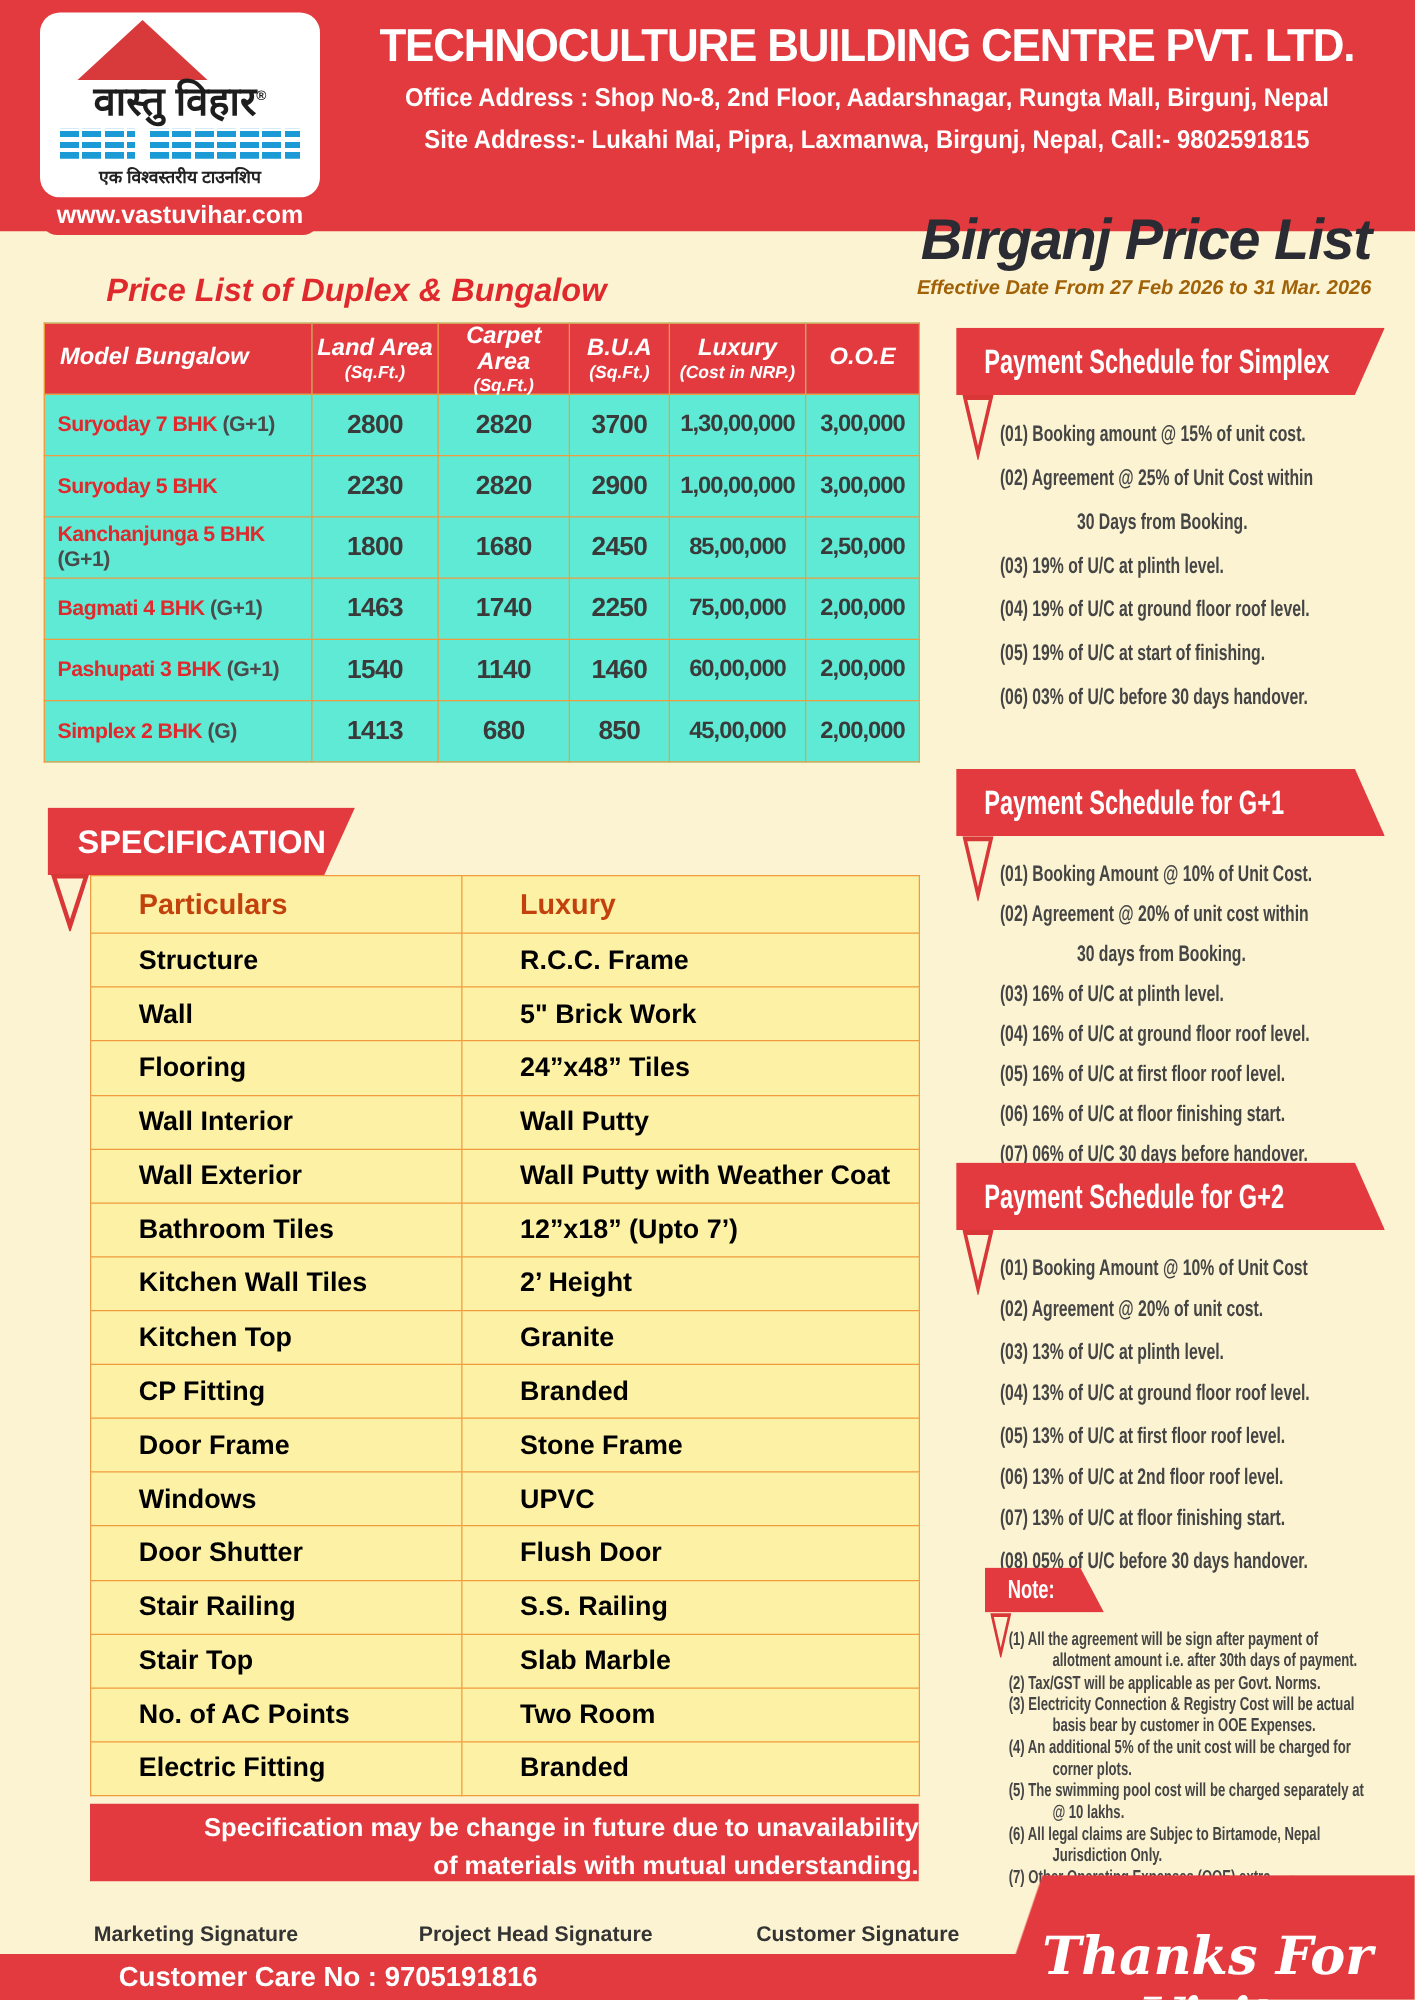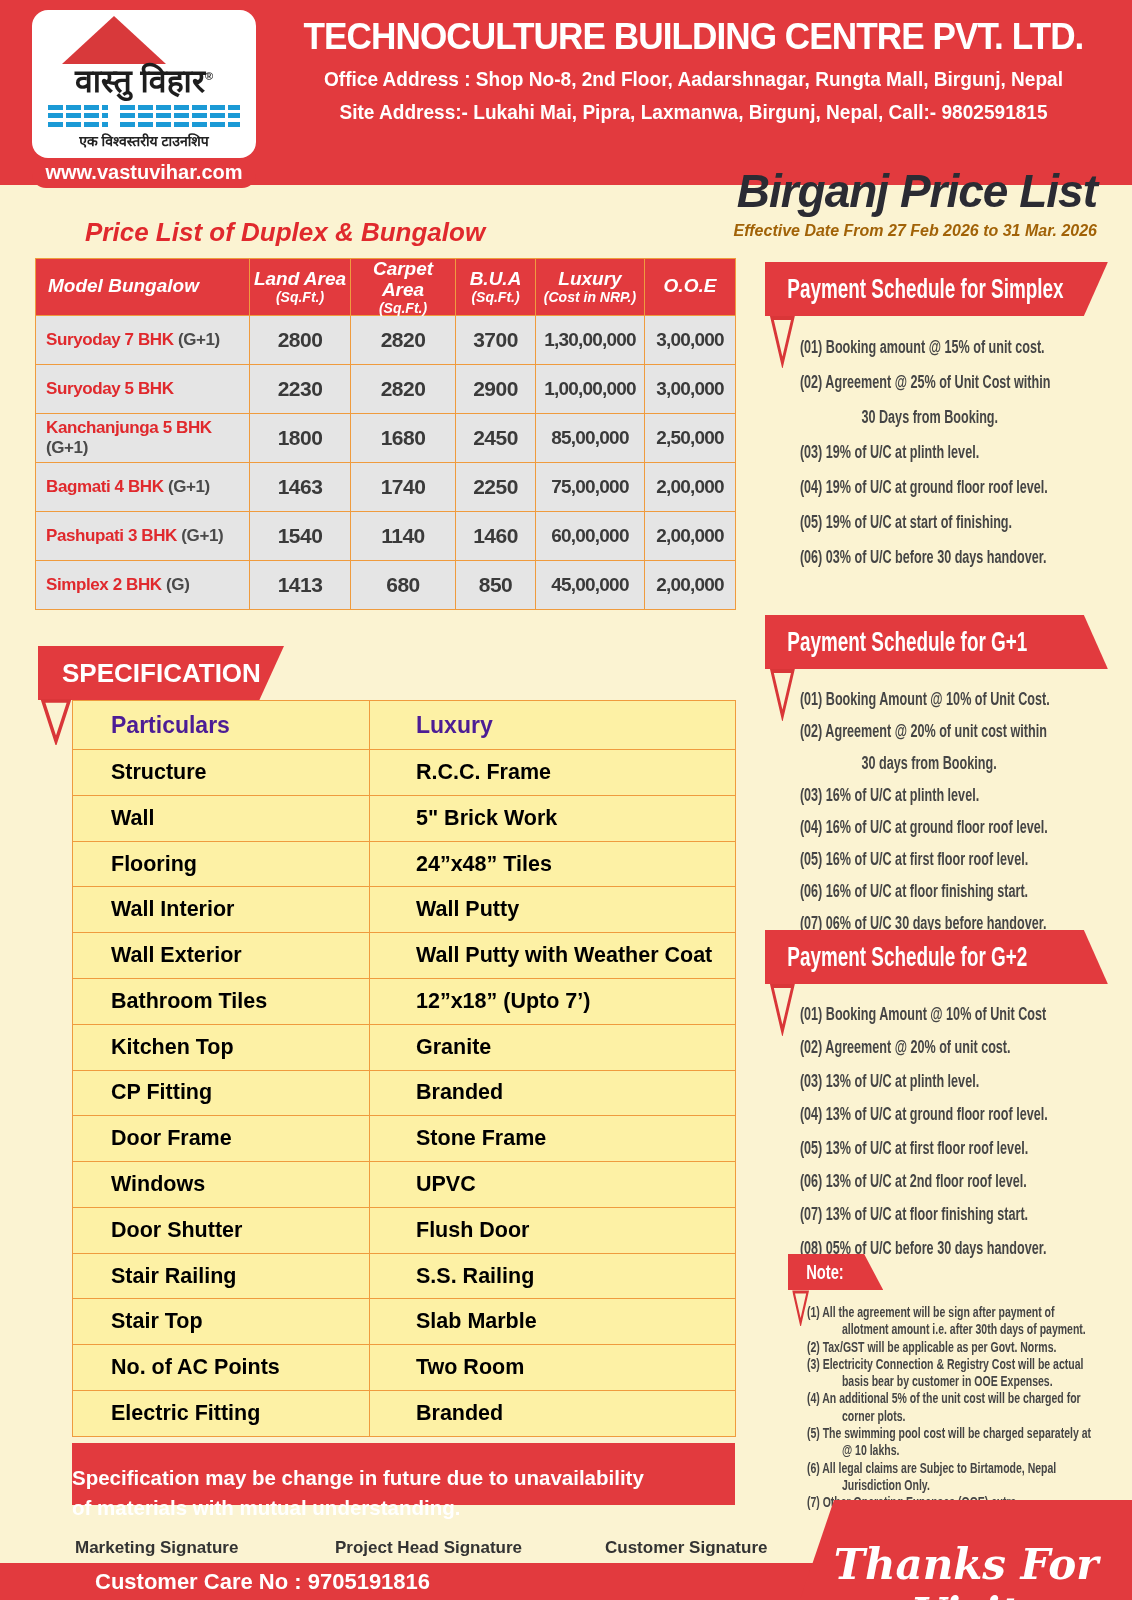--- a/index.html
+++ b/index.html
@@ -34,21 +34,21 @@
   
   .page-title{position:absolute;right:35px;top:164px;font-size:46px;font-weight:bold;
               font-style:italic;color:#2b2b33;letter-spacing:-1px;}
   .sub-left{position:absolute;left:38px;top:217px;font-size:26px;font-weight:bold;
             font-style:italic;color:#e0292d;margin-left:47px;}
   .sub-right{position:absolute;right:35px;top:222px;font-size:16px;font-weight:bold;
              font-style:italic;color:#a16207;}
 
   
   table{border-collapse:collapse;table-layout:fixed;}
-  .price-table{position:absolute;left:35px;top:258px;width:700px;background:#e5e5e5;}
+  .price-table{position:absolute;left:35px;top:258px;width:700px;background:#5eead4;}
   .price-table th,.price-table td{border:1.6px solid #ef9b3e;}
   .price-table thead th{background:#e23a3e;color:#fff;font-style:italic;height:54px;
                         font-size:19px;text-align:center;padding:0;}
   .price-table thead th:first-child{text-align:left;padding-left:12px;}
   .h-sub{font-size:14px;font-weight:bold;line-height:1;}
   .h-main{line-height:1.1;}
   .price-table tbody td{height:48px;text-align:center;font-weight:bold;color:#3a3a3a;
                         font-size:21px;letter-spacing:-.5px;padding:0;}
   .price-table td.model{text-align:left;padding-left:10px;font-size:17px;letter-spacing:-.4px;}
   .model .nm{color:#e0292d;} .model .vr{color:#4a4a4a;}
@@ -56,24 +56,24 @@
 
   
   .spec-ribbon{position:absolute;left:38px;top:646px;width:246px;height:54px;background:#e23a3e;
                color:#fff;font-size:26px;font-weight:bold;line-height:54px;padding-left:24px;
                box-sizing:border-box;clip-path:polygon(0 0,100% 0,90% 100%,0 100%);}
   .spec-tail{position:absolute;left:40px;top:699px;z-index:2;}
   .spec-table{position:absolute;left:72px;top:700px;width:663px;height:737px;background:#fdf1a5;}
   .spec-table td{border:1.4px solid #ef9b3e;font-weight:bold;color:#000000;font-size:21.5px;}
   .spec-table td.c1{padding-left:38px;}
   .spec-table td.c2{padding-left:46px;}
-  .spec-table tr.head td{font-size:23px;color:#4c1d95;}
+  .spec-table tr.head td{font-size:23px;color:#c2410c;}
   .spec-note{position:absolute;left:72px;top:1443px;width:663px;height:62px;background:#e23a3e;
-             color:#fff;text-align:left;font-weight:bold;font-size:20.5px;line-height:1.45;
-             padding-top:20px;box-sizing:border-box;}
+             color:#fff;text-align:right;font-weight:bold;font-size:20.5px;line-height:1.45;
+             padding-top:5px;box-sizing:border-box;}
   .sig{position:absolute;top:1538px;font-size:17px;color:#333;font-weight:600;}
   .sig1{left:75px;} .sig2{left:335px;} .sig3{left:605px;}
 
   
   .col-right{position:absolute;left:760px;top:258px;width:500px;transform:scaleX(.70);
              transform-origin:left top;}
   .sched,.noteblk{position:absolute;left:0;width:500px;}
   .s1{top:4px;} .s2{top:357px;} .s3{top:672px;} .noteblk{top:996px;}
   .banner{position:relative;margin-left:7px;width:490px;height:54px;background:#e23a3e;color:#fff;
           font-weight:bold;font-size:27px;line-height:54px;padding-left:32px;box-sizing:border-box;
@@ -253,20 +253,24 @@
           <td class="c1">Wall Interior</td>
           <td class="c2">Wall Putty</td>
         </tr>
         <tr>
           <td class="c1">Wall Exterior</td>
           <td class="c2">Wall Putty with Weather Coat</td>
         </tr>
         <tr>
           <td class="c1">Bathroom Tiles</td>
           <td class="c2">12”x18” (Upto 7’)</td>
+        </tr>
+        <tr>
+          <td class="c1">Kitchen Wall Tiles</td>
+          <td class="c2">2’ Height</td>
         </tr>
         <tr>
           <td class="c1">Kitchen Top</td>
           <td class="c2">Granite</td>
         </tr>
         <tr>
           <td class="c1">CP Fitting</td>
           <td class="c2">Branded</td>
         </tr>
         <tr>

